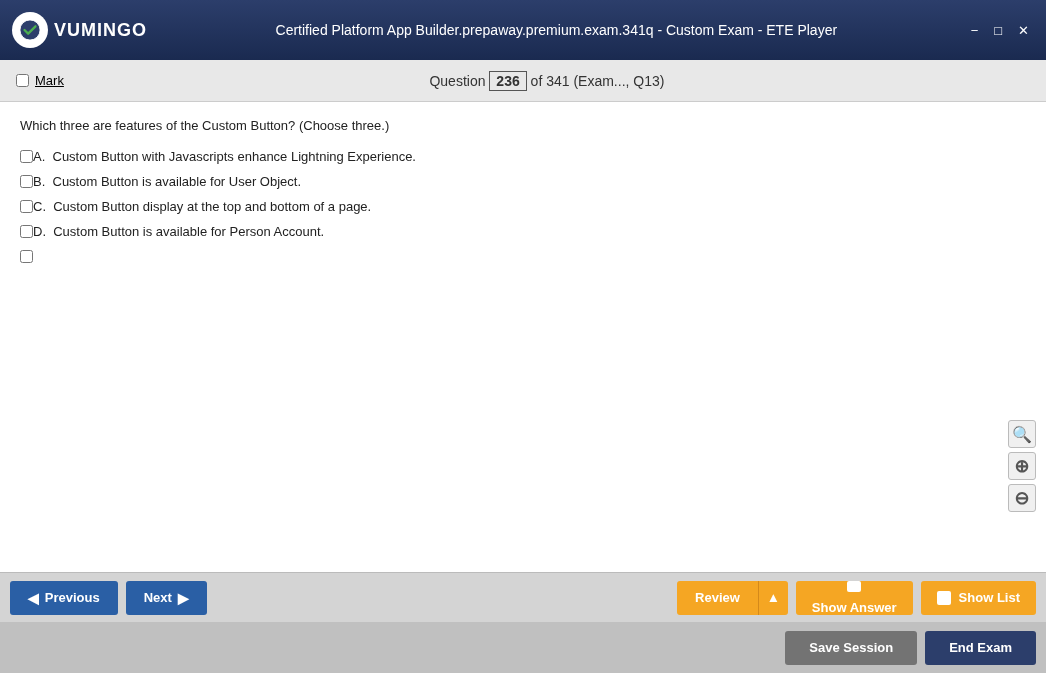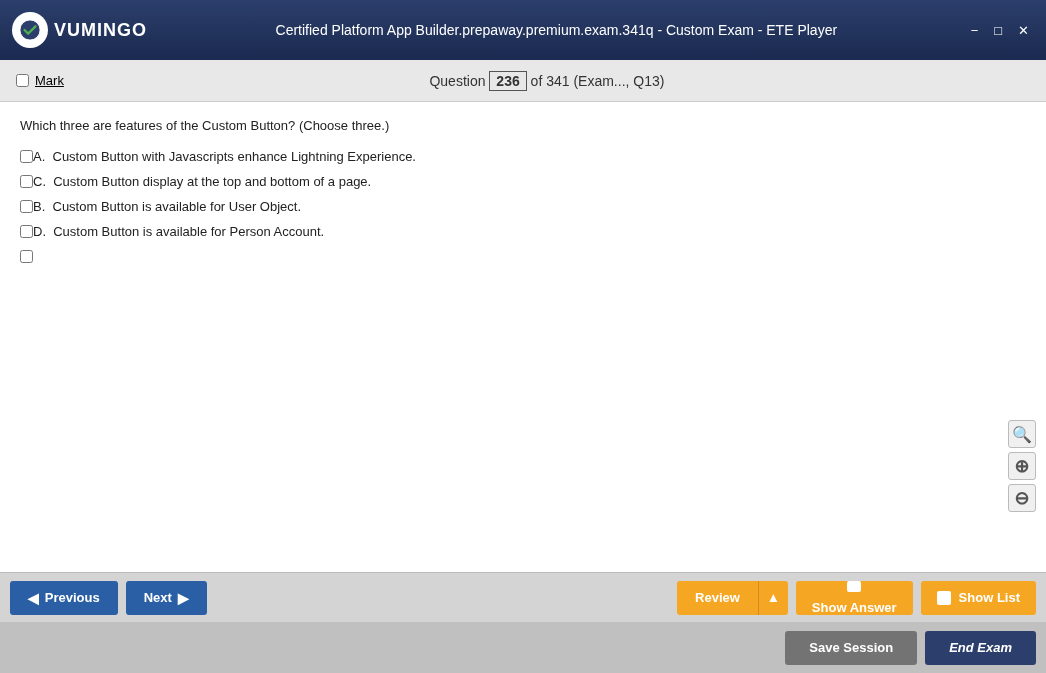--- a/index.html
+++ b/index.html
@@ -245,21 +245,20 @@
       padding: 0 24px;
       border-radius: 3px;
     }
     .save-btn {
       background: #737373;
       color: white;
     }
     .end-btn {
       background: #2c3e6b;
       color: white;
-      font-style: italic;
     }
   </style>
 </head>
 <body>
 
 <div class="title-bar">
   <div class="logo">
     <div class="logo-icon">
       <svg viewBox="0 0 24 24" fill="none">
         <circle cx="12" cy="12" r="11" fill="#2c3e6b" stroke="white" stroke-width="1"></circle>
@@ -296,27 +295,27 @@
   <div id="options-container">
       <div class="answer-option">
       <input type="checkbox" style="">
       <span class="opt-label">
         A.&nbsp; Custom Button with Javascripts enhance Lightning Experience.
       </span>
     </div>
       <div class="answer-option">
       <input type="checkbox" style="">
       <span class="opt-label">
+        B.&nbsp; Custom Button is available for User Object.
+      </span>
+    </div>
+      <div class="answer-option">
+      <input type="checkbox" style="">
+      <span class="opt-label">
         C.&nbsp; Custom Button display at the top and bottom of a page.
-      </span>
-    </div>
-      <div class="answer-option">
-      <input type="checkbox" style="">
-      <span class="opt-label">
-        B.&nbsp; Custom Button is available for User Object.
       </span>
     </div>
       <div class="answer-option">
       <input type="checkbox" style="">
       <span class="opt-label">
         D.&nbsp; Custom Button is available for Person Account.
       </span>
     </div>
       <div class="answer-option">
       <input type="checkbox" style="">

